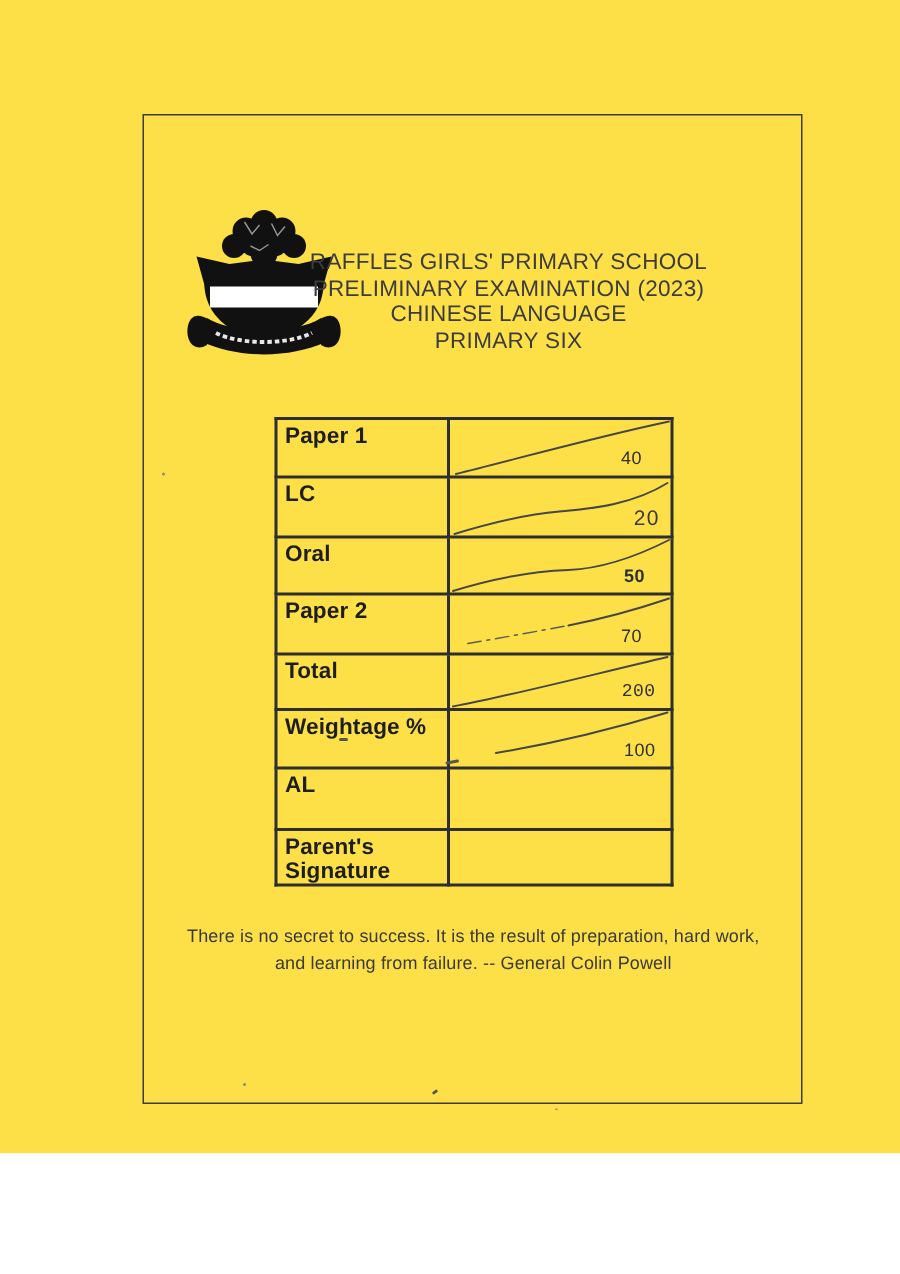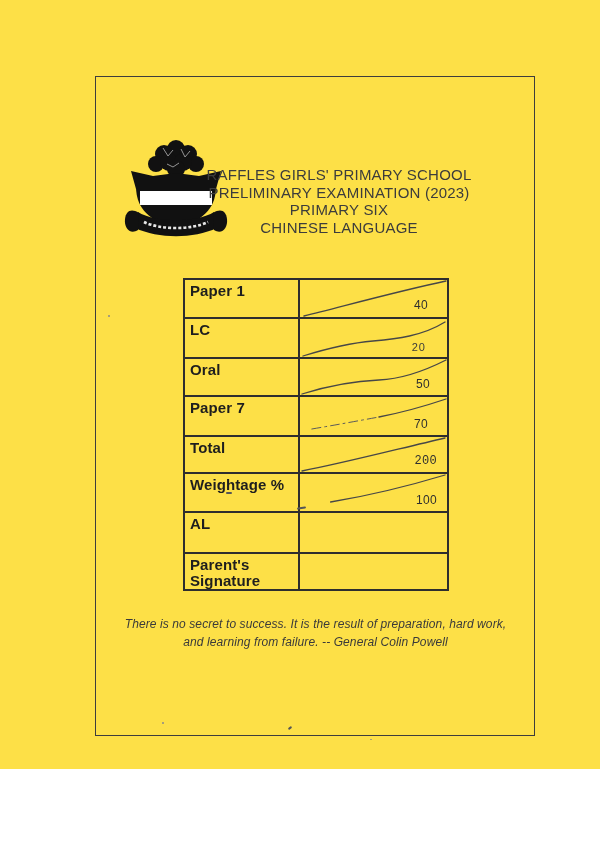--- a/index.html
+++ b/index.html
@@ -39,28 +39,28 @@
   .score-table td.val{width:149px;position:relative;}
   tr.r1{height:39px}tr.r2{height:40px}tr.r3{height:38px}tr.r4{height:40px}
   tr.r5{height:37px}tr.r6{height:39px}tr.r7{height:41px}tr.r8{height:36px}
   .slash{position:absolute;left:0;top:0;width:100%;height:100%;display:block;}
   .slash path{fill:none;stroke:#474747;stroke-width:1.3;stroke-linecap:round;}
   .slash path.faint{stroke:#5a5a5a;stroke-width:1;stroke-dasharray:9 4 2 4;}
   .max-num{
     position:absolute;font-size:12px;color:#2f2f2f;letter-spacing:.3px;
   }
   .max-40{right:19px;bottom:5px;}
-  .max-20{right:21px;bottom:4px;font-size:11px;letter-spacing:1px;color:#3b3b3b;}
-  .max-50{right:17px;bottom:4px;}
+  .max-20{right:7px;bottom:4px;font-size:14px;letter-spacing:1px;color:#3b3b3b;}
+  .max-50{right:17px;bottom:4px;font-weight:bold;}
   .max-90{right:19px;bottom:4px;}
   .max-200{right:10px;bottom:4px;font-family:Liberation Mono, monospace;}
   .max-100{right:10px;bottom:4px;}
   .quote{
     position:absolute;left:95px;top:615px;width:441px;
-    text-align:center;font-style:italic;
+    text-align:center;
     font-size:12px;line-height:18px;color:#3a3a3a;letter-spacing:.1px;
   }
   .quote div{white-space:nowrap;}
   .speck{position:absolute;background:#8a8a8a;border-radius:50%;}
   .speck.dash{border-radius:1px;background:#565656;}
 </style>
 </head>
 <body>
 
 <div class="canvas">
@@ -97,22 +97,22 @@
       <path d="M58,13 L62,21 L67,15"></path>
       <path d="M44,28 L50,31 L56,27"></path>
     </g>
 
     <path d="M21,86 C37,94 69,94 85,86" stroke="#fff" stroke-width="2.6" stroke-dasharray="3 2" fill="none" opacity="0.9"></path>
   </svg>
 
   <div class="title-block">
     <div>RAFFLES GIRLS' PRIMARY SCHOOL</div>
     <div>PRELIMINARY EXAMINATION (2023)</div>
+    <div>CHINESE LANGUAGE</div>
     <div>PRIMARY SIX</div>
-    <div>CHINESE LANGUAGE</div>
   </div>
 
   <table class="score-table">
     <tbody>
       <tr class="r1">
         <td class="lbl">Paper 1</td>
         <td class="val">
           <svg class="slash" viewBox="0 0 149 37" preserveAspectRatio="none">
               <path d="M4,36 C45,26 100,11 148,1"></path>
             </svg>
@@ -131,21 +131,21 @@
       <tr class="r3">
         <td class="lbl">Oral</td>
         <td class="val">
           <svg class="slash" viewBox="0 0 149 36" preserveAspectRatio="none">
               <path d="M2,35 C28,27 54,22 80,21 C104,20 126,12 148,1"></path>
             </svg>
           <span class="max-num max-50">50</span>
         </td>
       </tr>
       <tr class="r4">
-        <td class="lbl">Paper 7</td>
+        <td class="lbl">Paper 2</td>
         <td class="val">
           <svg class="slash" viewBox="0 0 149 38" preserveAspectRatio="none">
             <path class="faint" d="M12,32 C36,28 58,24 80,20"></path>
             <path d="M80,20 C106,15 130,8 148,2"></path>
           </svg>
           <span class="max-num max-90">70</span>
         </td>
       </tr>
       <tr class="r5">
         <td class="lbl">Total</td>

